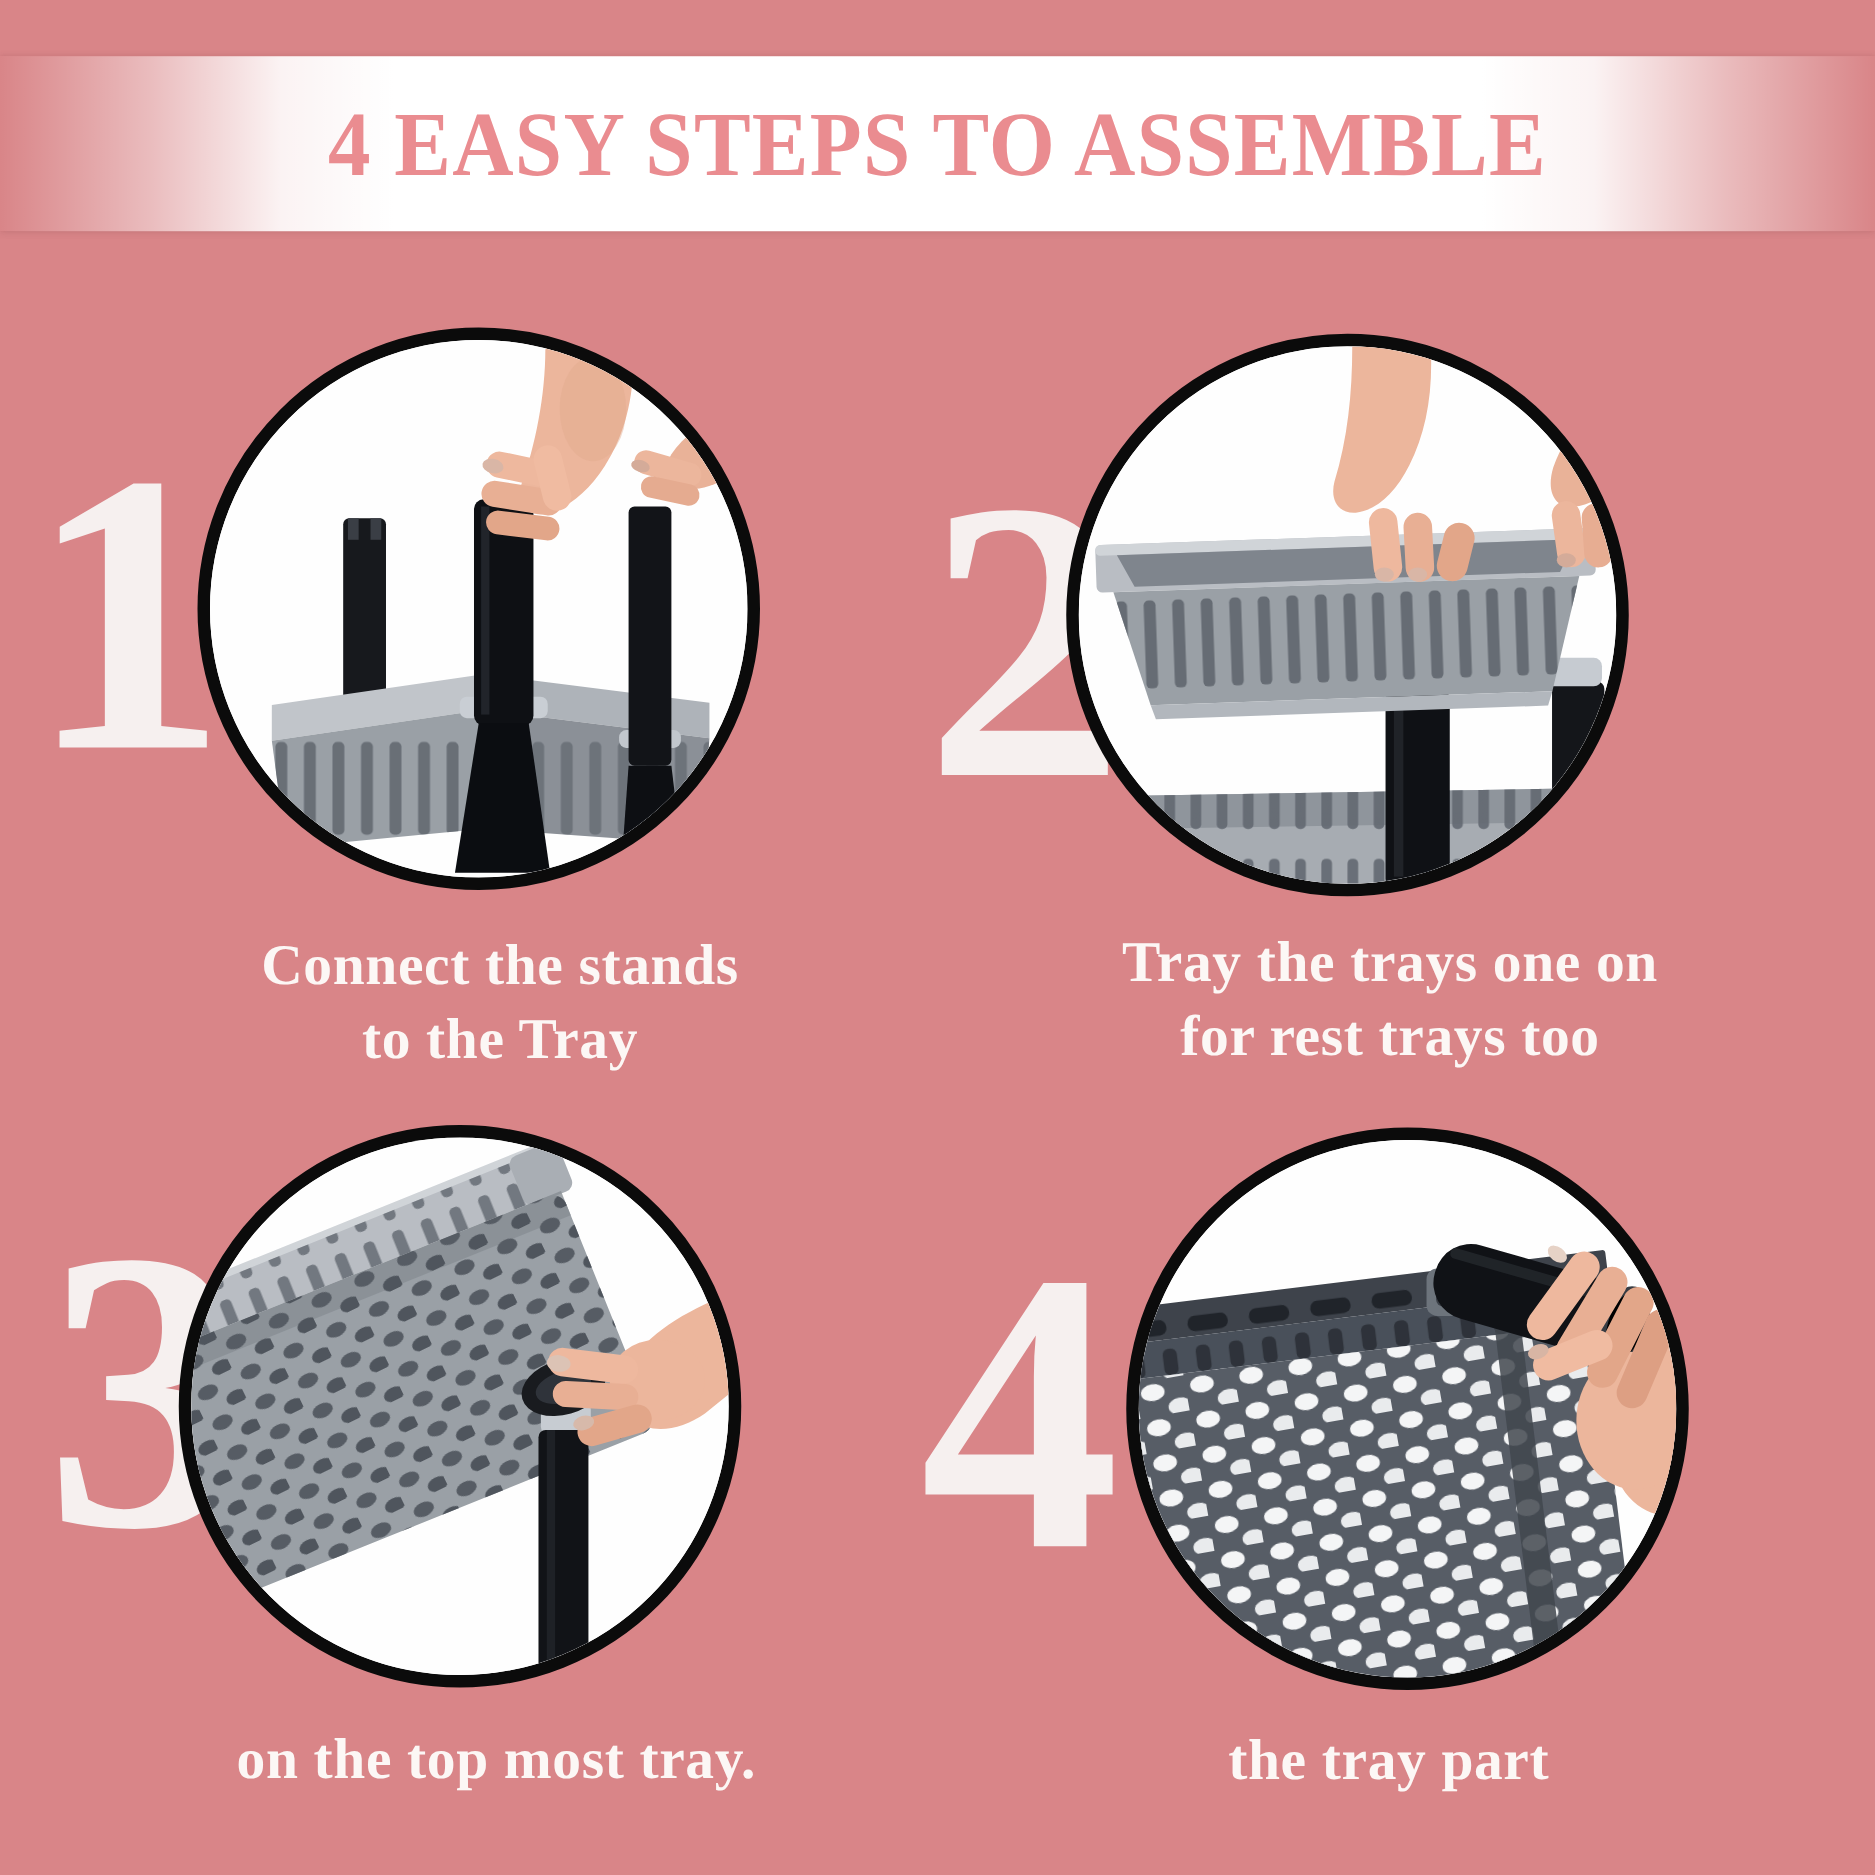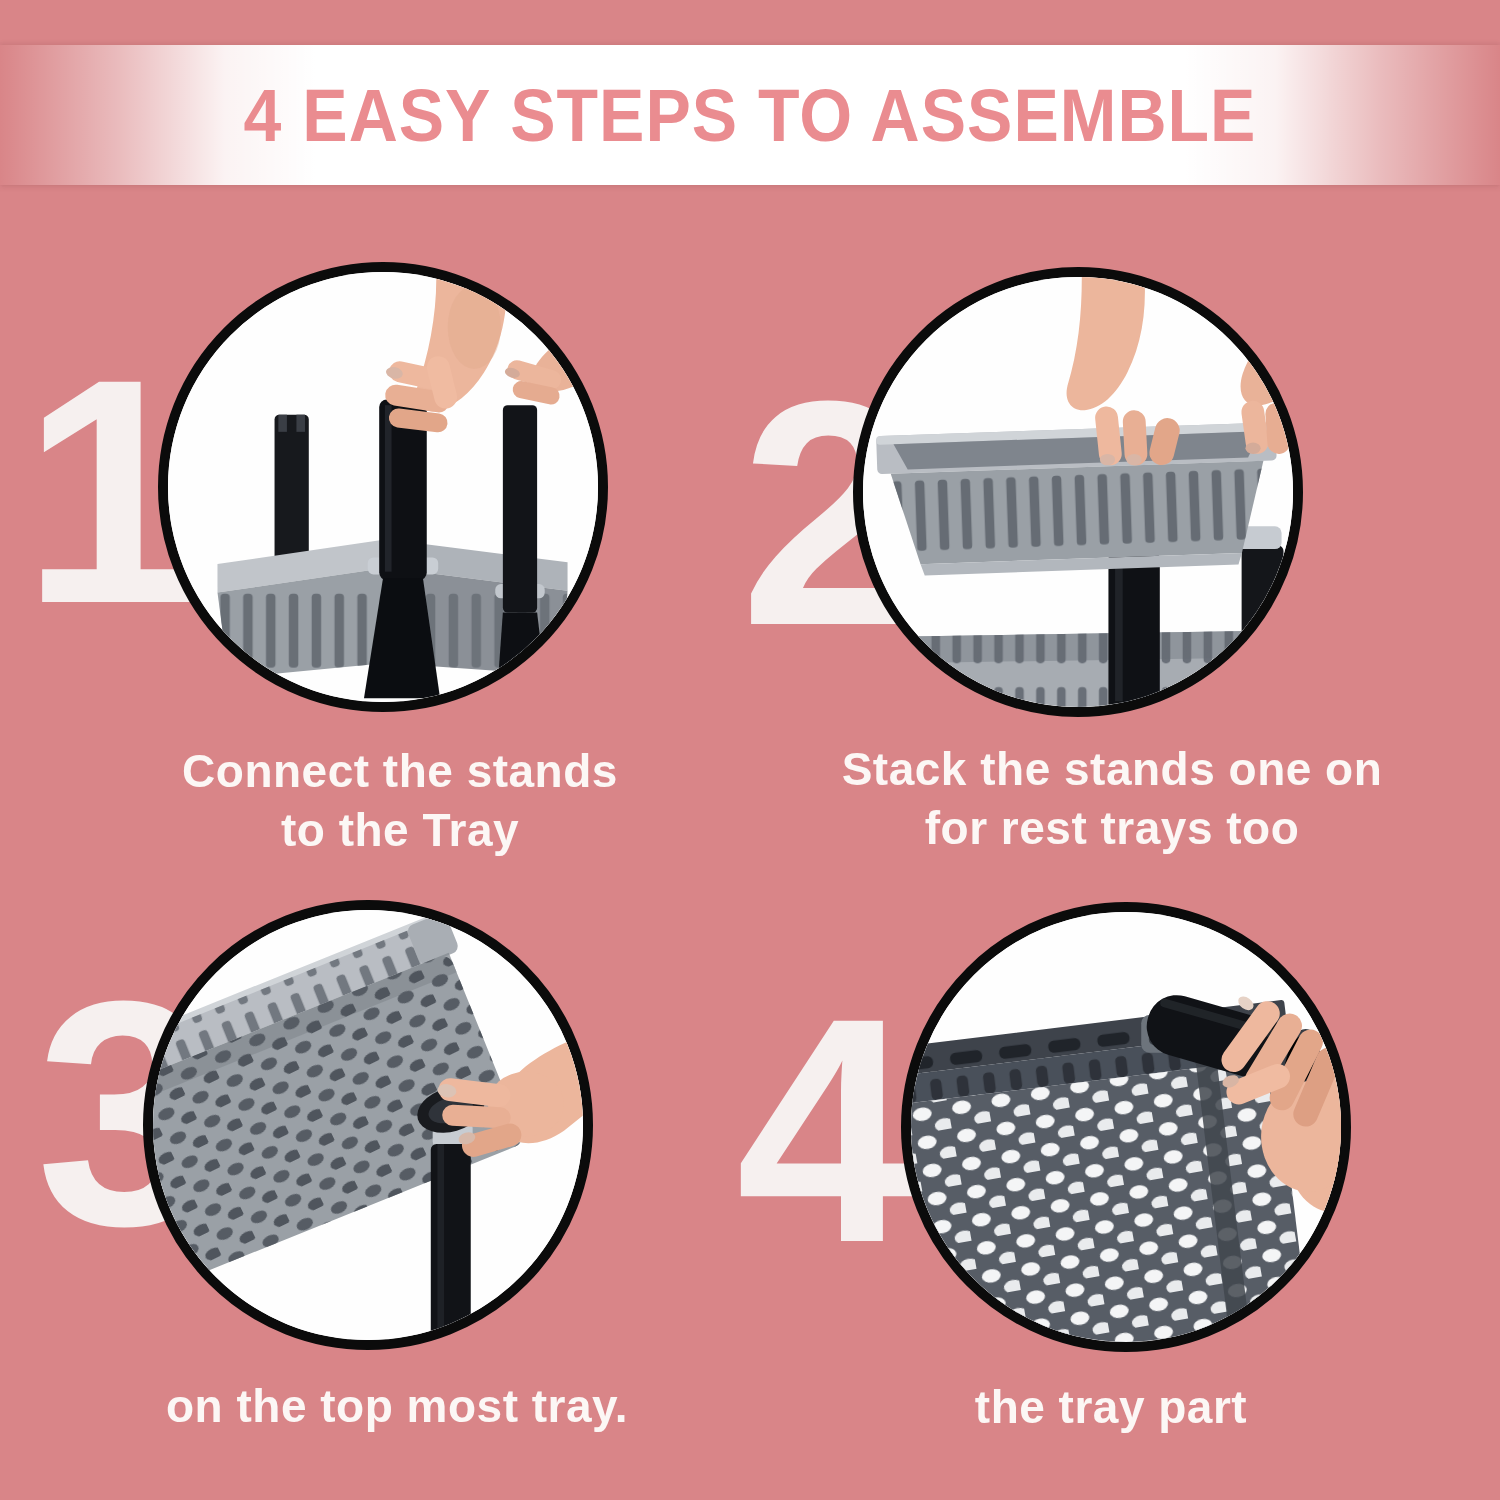--- a/index.html
+++ b/index.html
@@ -1,17 +1,17 @@
 <!DOCTYPE html>
 <html><head>
 <meta charset="utf-8">
 <style>
   html,body{margin:0;padding:0;background:#d98588;}
   .canvas{position:relative;width:1500px;height:1500px;background:#d98588;overflow:hidden;
-          font-family:Liberation Sans, sans-serif;}
+          font-family:Liberation Serif, serif;}
   
   .band{position:absolute;left:0;top:45px;width:1500px;height:140px;
         background:linear-gradient(to right,
           rgba(255,255,255,0) 0%, rgba(255,255,255,.45) 8%, rgba(255,255,255,.9) 15%,
           #ffffff 21%, #ffffff 79%, rgba(255,255,255,.9) 85%, rgba(255,255,255,.45) 92%,
           rgba(255,255,255,0) 100%);
         display:flex;align-items:center;justify-content:center;
         box-shadow:0 2px 5px rgba(120,60,64,.15), 0 -2px 4px rgba(120,60,64,.10);}
   .title{font-size:68px;font-weight:bold;color:#ea8c90;letter-spacing:1px;transform:scaleY(1.08);white-space:nowrap;}
   
@@ -222,21 +222,21 @@
       <ellipse cx="352" cy="96" rx="9" ry="6" fill="#e6d2c6" transform="rotate(36 352 96)"></ellipse>
       <ellipse cx="336" cy="178" rx="9" ry="6" fill="#d8b5a4" transform="rotate(-22 336 178)"></ellipse>
     </svg>
   </div>
 
   <div class="caption" id="cap1">
     <span>Connect the stands</span>
     <span>to the Tray</span>
   </div>
   <div class="caption" id="cap2">
-    <span>Stack the stands one on</span>
+    <span>Tray the trays one on</span>
     <span>for rest trays too</span>
   </div>
   <div class="caption" id="cap3">
     <span>on the top most tray.</span>
   </div>
   <div class="caption" id="cap4">
     <span>the tray part</span>
   </div>
 
 </div>

